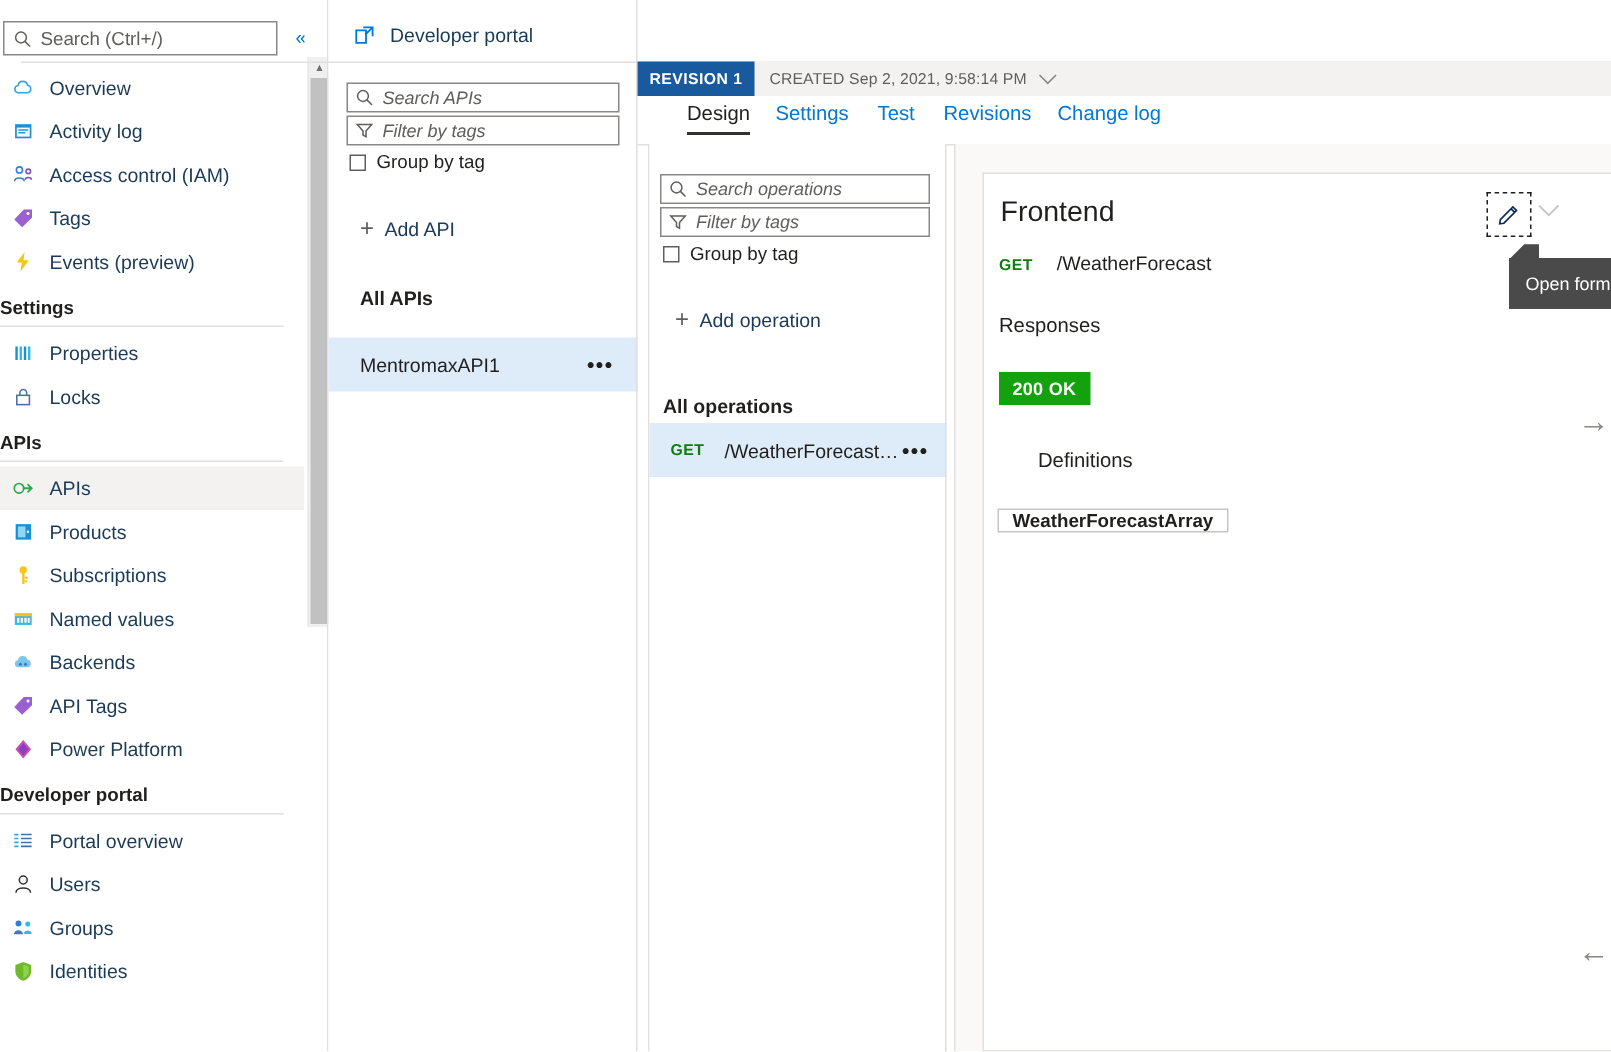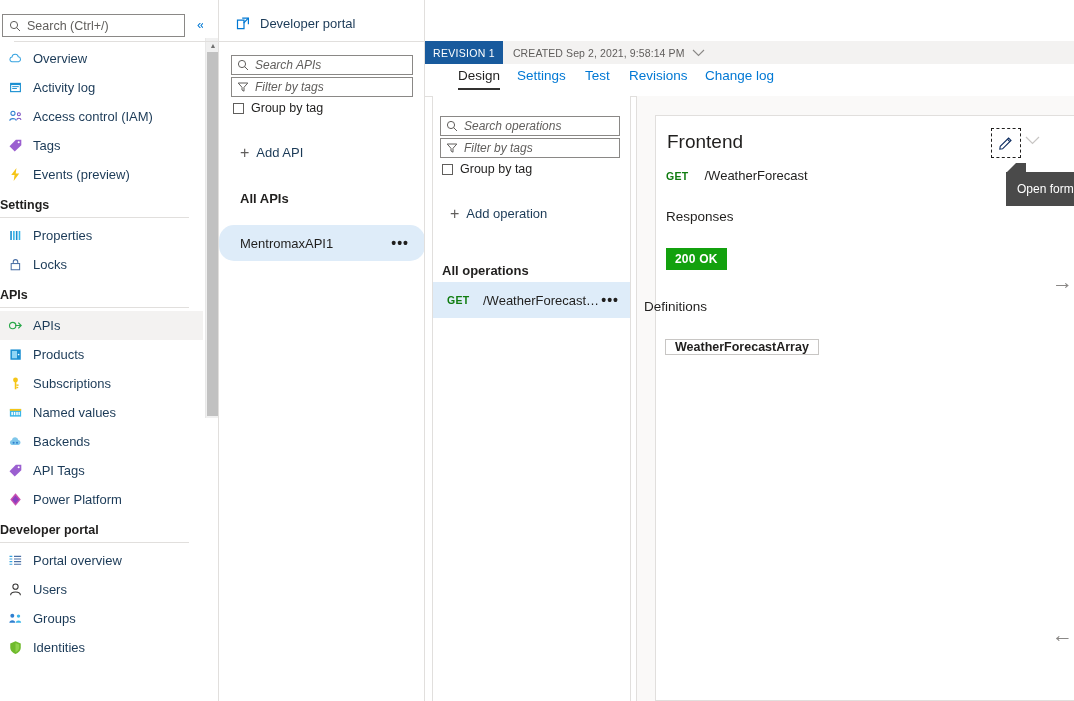--- a/index.html
+++ b/index.html
@@ -136,21 +136,21 @@
   
   #ops-col {
     position: absolute; left: 433px; top: 96px; width: 198px; height: 605px;
     background: #ffffff;
   }
   #revbar {
     position: absolute; left: 425px; top: 41px; width: 649px; height: 23px;
     background: #f3f2f1; display: flex; align-items: center;
   }
   #revbadge {
-    background: #185a9d; color: #ffffff; font-size: 10.5px; font-weight: normal;
+    background: #185a9d; color: #ffffff; font-size: 10.5px; font-weight: bold;
     letter-spacing: 0.3px; padding: 4px 8px; height: 23px;
     display: flex; align-items: center;
   }
   #revcreated {
     font-size: 10.5px; color: #605e5c; margin-left: 10px; letter-spacing: 0.1px;
   }
   #revchevron { margin-left: 7px; color: #8a8886; font-size: 11px; cursor: pointer; }
 
   #tabs {
     position: absolute; left: 425px; top: 68px; width: 649px; height: 28px;
@@ -507,21 +507,21 @@
     <span class="lbl">Group by tag</span>
   </div>
 
   <div class="addbtn" style="left:240px; top:145px;">
     <span class="plus">+</span>
     <span class="lbl">Add API</span>
   </div>
 
   <div class="group-head" style="left:240px; top:191px;">All APIs</div>
 
-  <div class="listrow active" style="left:219px; top:225px; width:206px; height:36px; padding-left:21px;border-radius:15px;">
+  <div class="listrow active" style="left:219px; top:225px; width:206px; height:36px; padding-left:21px;">
     <span class="name">MentromaxAPI1</span>
     <span class="dots" style="right:16px;">•••</span>
   </div>
 
   <div class="vrule" style="left:424px; top:0; height:701px;"></div>
   <div class="vrule" style="left:432px; top:96px; height:605px;"></div>
 
   <div id="revbar">
     <div id="revbadge">REVISION 1</div>
     <div id="revcreated">CREATED Sep 2, 2021, 9:58:14 PM</div>
@@ -608,20 +608,20 @@
 
   <div id="ep-row">
     <span class="verb">GET</span>
     <span class="path">/WeatherForecast</span>
   </div>
 
   <div class="sec-title" style="left:666px; top:209px;">Responses</div>
 
   <div id="status-badge">200 OK</div>
 
-  <div class="sec-title" style="left:644px; top:299px;">Definitions</div>
+  <div class="sec-title" style="left:692px; top:299px;">Definitions</div>
 
   <div id="def-chip">WeatherForecastArray</div>
 
   <div class="edge-arrow" style="left:1052px; top:271px;">→</div>
   <div class="edge-arrow" style="left:1052px; top:624px;">←</div>
 
 </div>
 
 </body></html>

